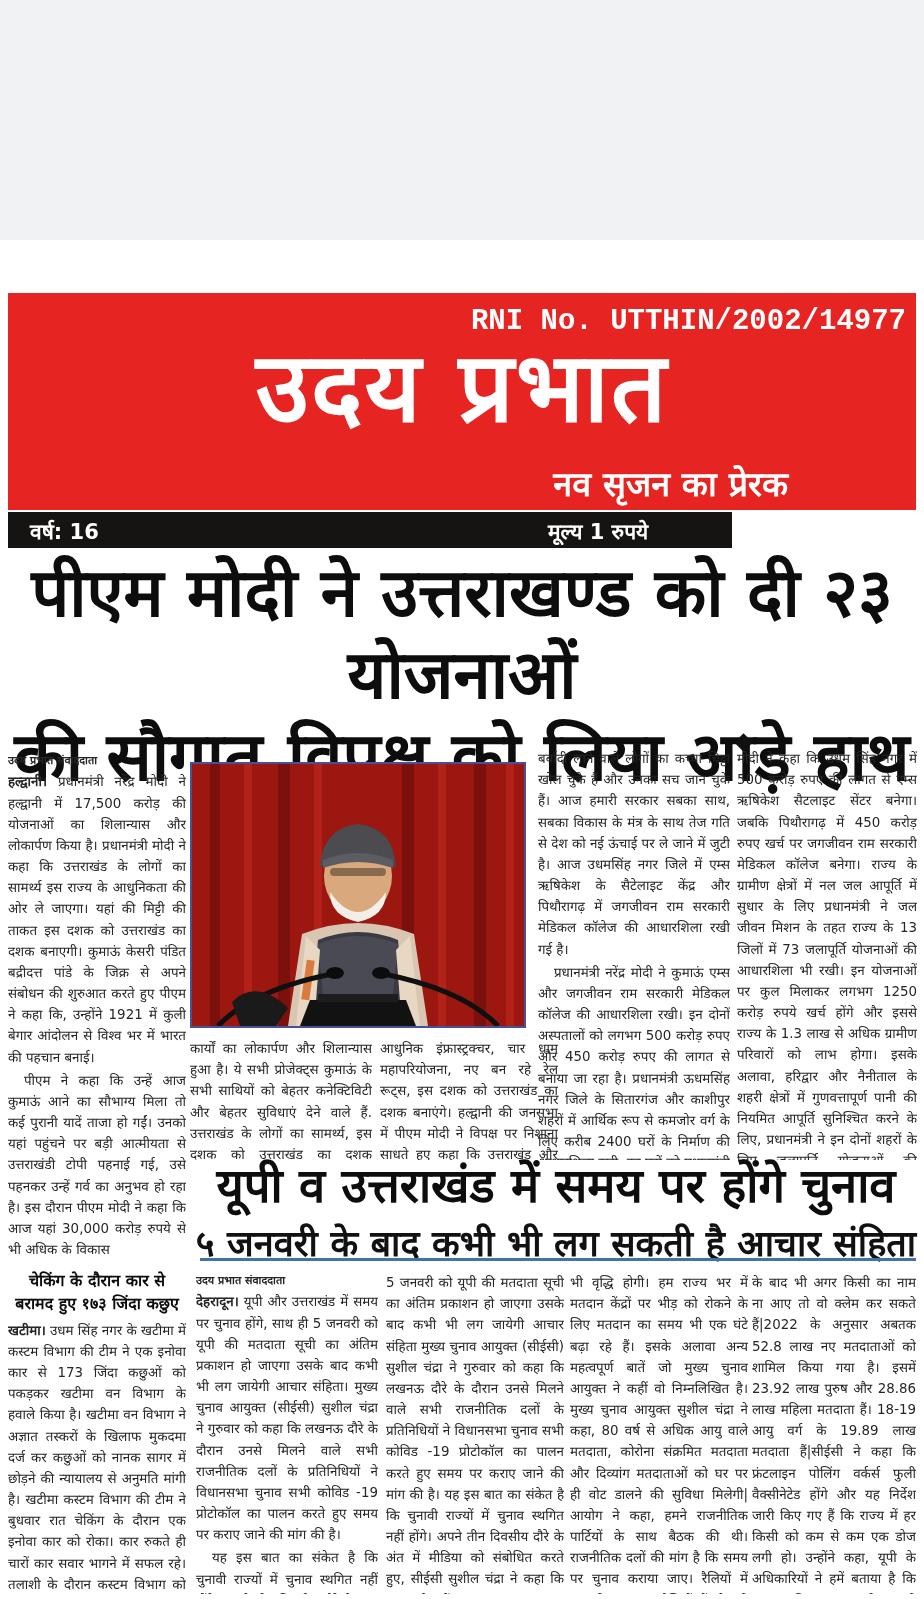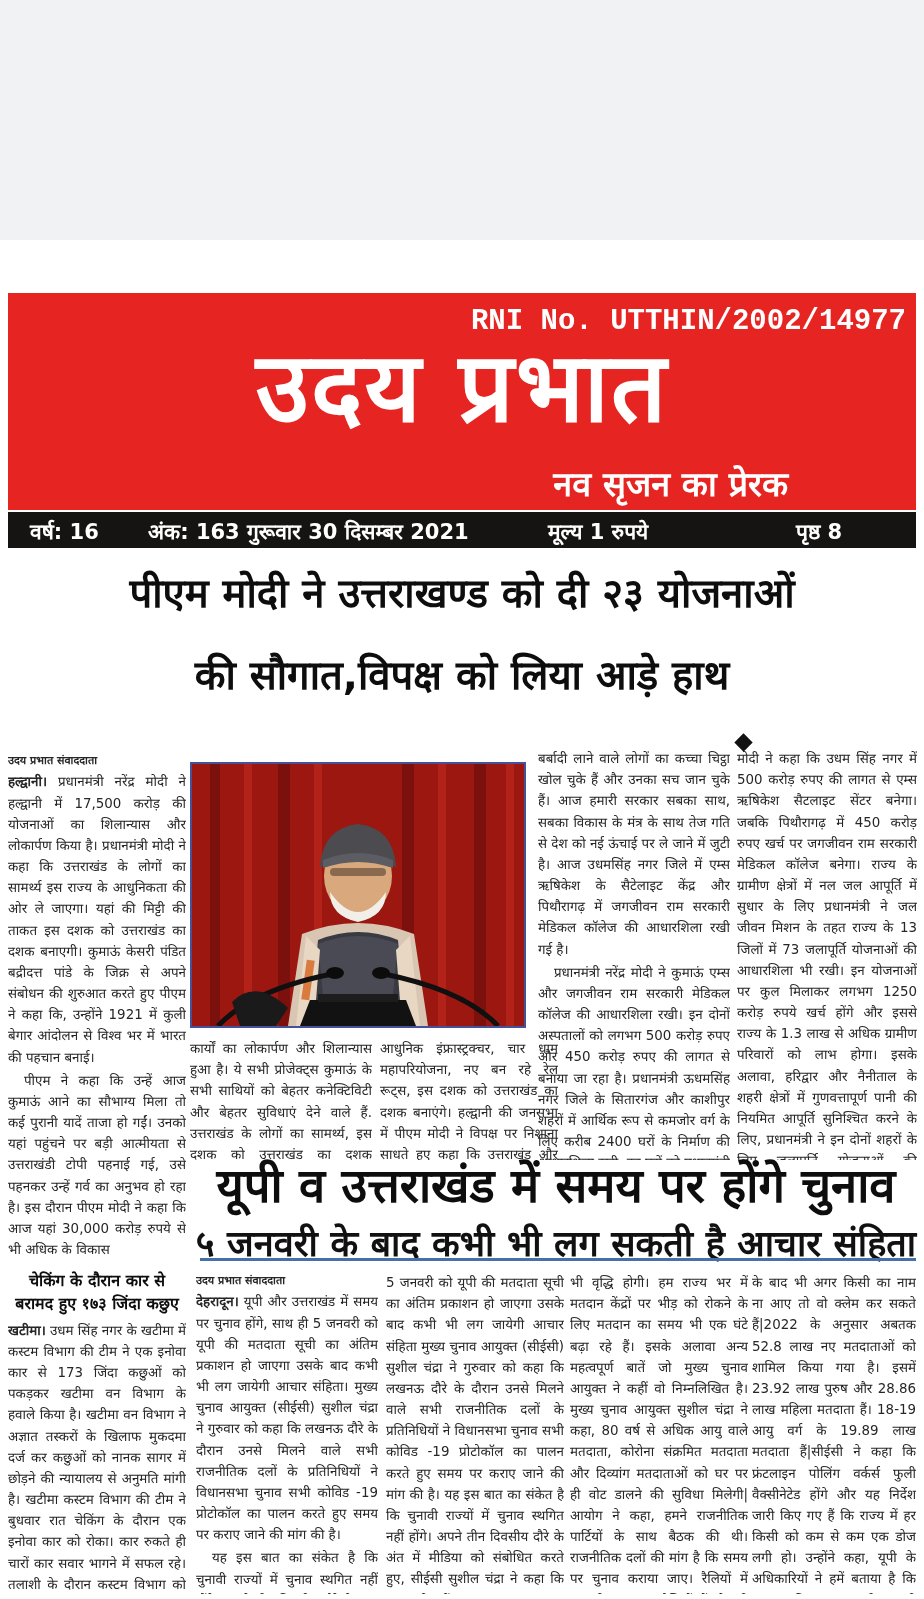--- a/index.html
+++ b/index.html
@@ -7,27 +7,27 @@
         font-family:"DejaVu Sans",sans-serif;color:#222;}
   .top-grey{position:absolute;left:0;top:0;width:924px;height:240px;background:#f1f2f3;}
   
   .masthead{position:absolute;left:8px;top:293px;width:908px;height:217px;background:#e62421;color:#fff;}
   .edition{position:absolute;left:14px;top:8px;font-size:33px;font-weight:bold;font-style:italic;letter-spacing:1px;}
   .rni{position:absolute;right:10px;top:12px;font-size:29px;font-weight:bold;font-family:Liberation Mono, monospace;}
   .paper-title{position:absolute;left:0;top:34px;width:100%;text-align:center;font-size:97px;font-weight:800;
                letter-spacing:2px;line-height:1.25;white-space:nowrap;}
   .tagline{position:absolute;right:128px;bottom:4px;font-size:34px;font-weight:bold;}
   
-  .infobar{position:absolute;left:8px;top:512px;width:908px;height:36px;background:#161413;color:#fff;
+  .infobar{position:absolute;left:8px;top:512px;width:724px;height:36px;background:#161413;color:#fff;
            font-size:21px;font-weight:bold;}
   .infobar span{position:absolute;top:5px;white-space:nowrap;}
   .ib-year{left:22px;} .ib-issue{left:140px;} .ib-price{left:540px;} .ib-page{left:788px;}
   
   .headline1{position:absolute;left:8px;top:552px;width:908px;text-align:center;color:#0d0d0d;
-             font-size:40px;font-weight:800;line-height:82px;letter-spacing:0px;}
+             font-size:67px;font-weight:800;line-height:82px;letter-spacing:0px;}
   
   .col{position:absolute;overflow:hidden;text-align:justify;font-size:13.4px;line-height:1.58;color:#262626;}
   .col p{margin:0 0 2px 0;}
   .col p.ind{text-indent:16px;}
   .byline{text-align:left;font-weight:bold;font-size:11px;margin:0 0 3px 0;}
   .dateline{font-weight:bold;}
   .c1{left:8px;top:752px;width:178px;height:843px;}
   .photo-frame{position:absolute;left:190px;top:762px;width:336px;height:266px;border:2px solid #46519b;
                box-sizing:border-box;background:#9b1710;}
   .c2{left:190px;top:1038px;width:182px;height:122px;}
@@ -56,21 +56,20 @@
   <div class="top-grey"></div>
 
   <div class="masthead">
     <div class="rni">RNI No. UTTHIN/2002/14977</div>
     <div class="paper-title">उदय प्रभात</div>
     <div class="tagline">नव सृजन का प्रेरक</div>
   </div>
 
   <div class="infobar">
     <span class="ib-year">वर्ष: 16</span>
-    <span class="ib-issue">अंक: 163 गुरूवार 30 दिसम्बर 2021</span>
     <span class="ib-price">मूल्य 1 रुपये</span>
     <span class="ib-page">पृष्ठ 8</span>
   </div>
 
   <div class="headline1">
     <div>पीएम मोदी ने उत्तराखण्ड को दी २३ योजनाओं</div>
     <div>की सौगात,विपक्ष को लिया आड़े हाथ</div>
   </div>
 
   <div class="col c1">

